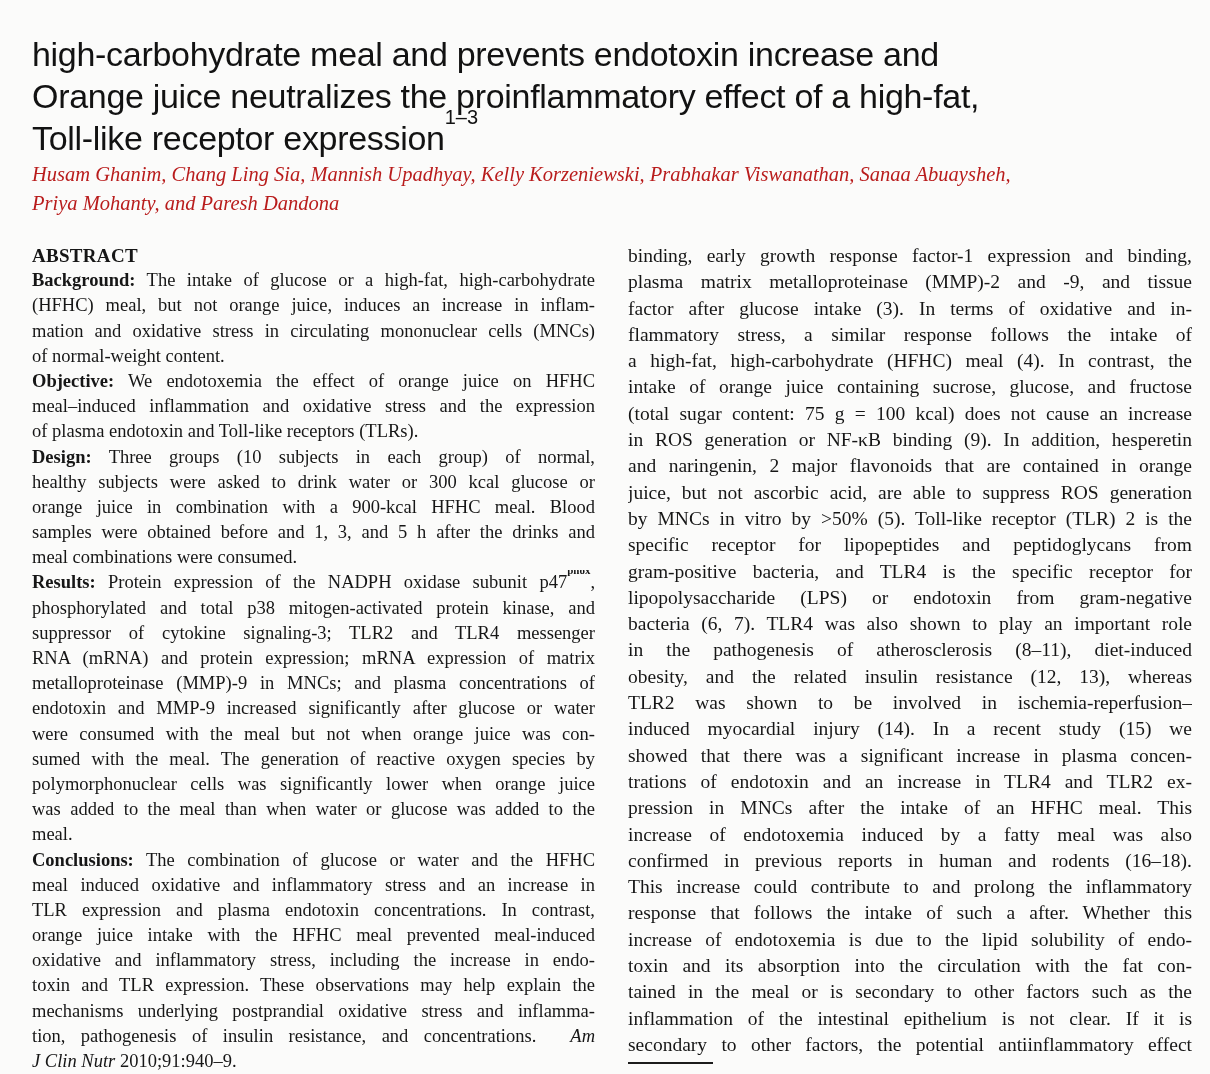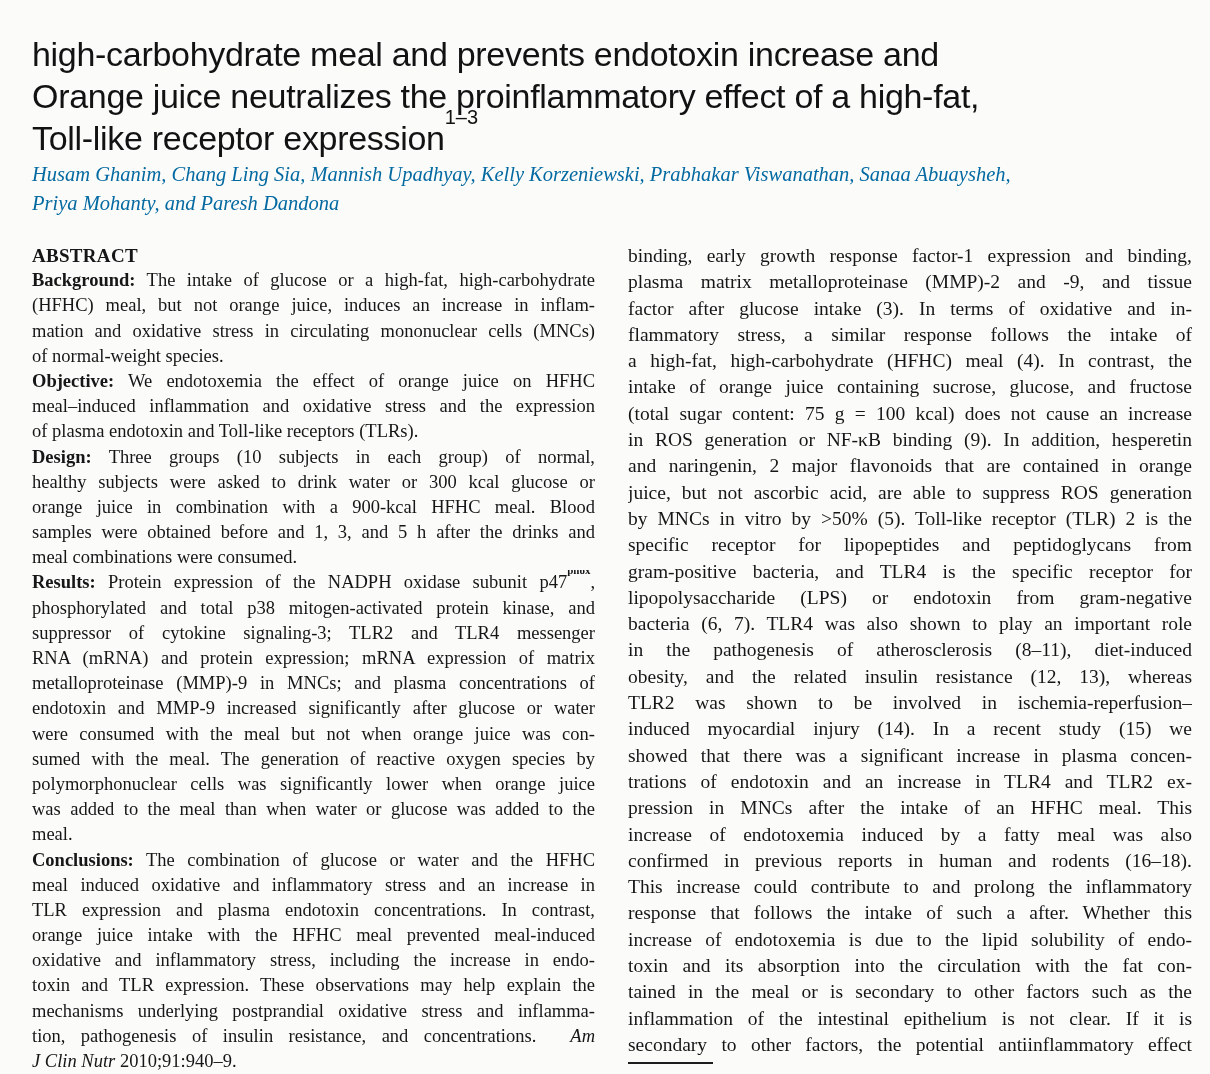--- a/index.html
+++ b/index.html
@@ -18,21 +18,21 @@
     font-size: 34px; line-height: 42px; font-weight: 400;
     letter-spacing: -0.3px; color: #121212;
   }
   .title sup {
     font-size: 20px; line-height: 0;
     position: relative; top: -13px; letter-spacing: 0;
   }
 
   .authors {
     position: absolute; left: 32px; top: 160px; width: 1160px;
-    font-style: italic; font-size: 20.5px; line-height: 29px; color: #0369a1;
+    font-style: italic; font-size: 20.5px; line-height: 29px; color: #b91c1c;
   }
 
   .cols {
     position: absolute; left: 32px; top: 243px;
     display: flex; gap: 33px;
   }
   .col { display: block; }
   .col.left  { width: 563px; font-size: 18.5px; line-height: 25.2px; }
   .col.right { width: 564px; font-size: 19.5px; line-height: 26.3px; }
 
@@ -78,21 +78,21 @@
   </div>
 
   <div class="cols">
 
     <section class="col left">
       <div class="abs-heading">ABSTRACT</div>
 
       <div class="jl"><b class="lead">Background:</b> <span>The intake of glucose or a high-fat, high-carbohydrate</span></div>
       <div class="jl">(HFHC) meal, but not orange juice, induces an increase in inflam-</div>
       <div class="jl">mation and oxidative stress in circulating mononuclear cells (MNCs)</div>
-      <div class="jl end">of normal-weight species.</div>
+      <div class="jl end">of normal-weight content.</div>
 
       <div class="jl"><b class="lead">Objective:</b> <span>We endotoxemia the effect of orange juice on HFHC</span></div>
       <div class="jl">meal–induced inflammation and oxidative stress and the expression</div>
       <div class="jl end">of plasma endotoxin and Toll-like receptors (TLRs).</div>
 
       <div class="jl"><b class="lead">Design:</b> <span>Three groups (10 subjects in each group) of normal,</span></div>
       <div class="jl">healthy subjects were asked to drink water or 300 kcal glucose or</div>
       <div class="jl">orange juice in combination with a 900-kcal HFHC meal. Blood</div>
       <div class="jl">samples were obtained before and 1, 3, and 5 h after the drinks and</div>
       <div class="jl end">meal combinations were consumed.</div>

